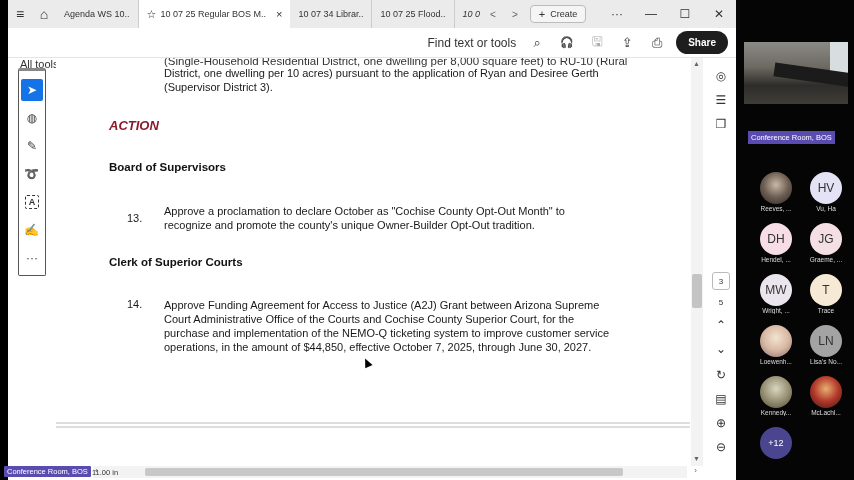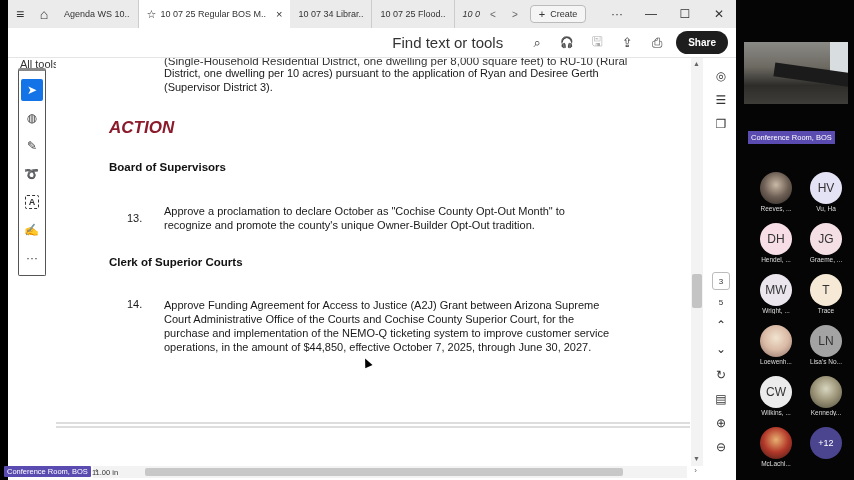--- a/index.html
+++ b/index.html
@@ -12,32 +12,32 @@
   .tab .star { margin-right: 4px; font-size: 11px; }
   .tab .x { margin-left: 10px; font-size: 11px; }
   .nav-arrow { font-size: 10px; color: #666; padding: 0 8px; }
   .create-btn { height: 18px; border: 1px solid #bbb; border-radius: 4px; padding: 0 8px; font-size: 9px; display: flex; align-items: center; color: #333; margin-left: 4px; background: #f5f5f5; }
   .create-btn .plus { margin-right: 5px; font-size: 11px; }
   .win-ctrls { margin-left: auto; display: flex; align-items: center; }
   .win-ctrls span { width: 34px; text-align: center; font-size: 12px; color: #333; }
   .toolbar { position: absolute; left: 0; top: 28px; width: 728px; height: 30px; background: #fff; display: flex; align-items: center; border-bottom: 1px solid #e5e5e5; }
   .menu-item { font-size: 11px; color: #333; margin-left: 12px; margin-right: 4px; margin-top: 42px; }
   .toolbar-right { margin-left: auto; display: flex; align-items: center; }
-  .find { font-size: 15px; color: #333; margin-right: 19px; }
+  .find { font-size: 12px; color: #333; margin-right: 6px; }
   .tool-ico { width: 30px; text-align: center; font-size: 13px; color: #333; }
   .tool-ico.dim { color: #aaa; }
   .share { background: #1e1e1e; color: #fff; font-size: 10px; font-weight: bold; border-radius: 14px; padding: 6px 12px; margin-right: 8px; margin-left: 4px; }
   .left-tools { position: absolute; left: 10px; top: 68px; width: 28px; height: 208px; border: 1px solid #555; border-top: 3px solid #888; border-radius: 2px; background: #fff; display: flex; flex-direction: column; align-items: center; padding-top: 8px; }
   .lt { width: 22px; height: 22px; margin-bottom: 6px; display: flex; align-items: center; justify-content: center; font-size: 12px; color: #333; border-radius: 2px; }
   .lt.sel { background: #1473e6; color: #fff; }
   .doc { position: absolute; left: 48px; top: 58px; width: 634px; height: 408px; background: #fff; overflow: hidden; }
   .doc p, .doc div { font-family: "Liberation Sans", sans-serif; }
   .cut { position: absolute; left: 108px; top: -6px; font-size: 11.5px; color: #222; width: 500px; line-height: 14px; }
   .para { position: absolute; font-size: 11px; color: #1a1a1a; line-height: 14.5px; }
-  .action { position: absolute; left: 53px; top: 60px; font-size: 17px; color: #8b1a2b; font-weight: bold; font-style: italic; }
+  .action { position: absolute; left: 53px; top: 60px; font-size: 13px; color: #8b1a2b; font-weight: bold; font-style: italic; }
   .heading { position: absolute; left: 53px; font-size: 11.5px; color: #111; font-weight: bold; }
   .num { position: absolute; left: 71px; font-size: 11px; color: #1a1a1a; }
   .page-break { position: absolute; left: 0; top: 364px; width: 634px; height: 6px; border-top: 2px solid #ddd; border-bottom: 2px solid #ddd; }
   .cursor { position: absolute; left: 307px; top: 300px; width: 0; height: 0; border-left: 4px solid transparent; border-right: 4px solid transparent; border-bottom: 9px solid #000; transform: rotate(-25deg); }
   .vscroll { position: absolute; left: 683px; top: 58px; width: 12px; height: 408px; background: #f3f3f3; }
   .vscroll .thumb { position: absolute; left: 1px; top: 216px; width: 10px; height: 34px; background: #c4c4c4; border-radius: 2px; }
   .vscroll .up { position: absolute; top: 2px; left: 2px; font-size: 7px; color: #666; }
   .vscroll .down { position: absolute; bottom: 4px; left: 2px; font-size: 7px; color: #666; }
   .right-rail { position: absolute; left: 698px; top: 58px; width: 30px; height: 422px; background: #fff; display: flex; flex-direction: column; align-items: center; }
   .rr { width: 24px; height: 24px; display: flex; align-items: center; justify-content: center; font-size: 12px; color: #333; }
@@ -213,24 +213,20 @@
       </div>
     <div class="pt">
         <div class="av photo" style="background:radial-gradient(circle at 50% 40%, #f1e4cf 0%, #d9b9a5 50%, #8a6d64 100%)"></div>
         <span class="pname">Loewenh...</span>
       </div>
     <div class="pt">
         <div class="av" style="background:#a3a3a3">LN</div>
         <span class="pname">Lisa's No...</span>
       </div>
     <div class="pt">
-        <div class="av" style="background:#ebebeb">CW</div>
-        <span class="pname">Wilkins, ...</span>
-      </div>
-    <div class="pt">
         <div class="av photo" style="background:radial-gradient(circle at 50% 40%, #d8d6c0 0%, #9a9276 50%, #4a4a3a 100%)"></div>
         <span class="pname">Kennedy...</span>
       </div>
     <div class="pt">
         <div class="av photo" style="background:radial-gradient(circle at 50% 40%, #e8b070 0%, #b2382a 50%, #3a1a14 100%)"></div>
         <span class="pname">McLachl...</span>
       </div>
     <div class="pt">
         <div class="av" style="background:#4b4590;color:#fff;font-size:9px;">+12</div>
       </div>

